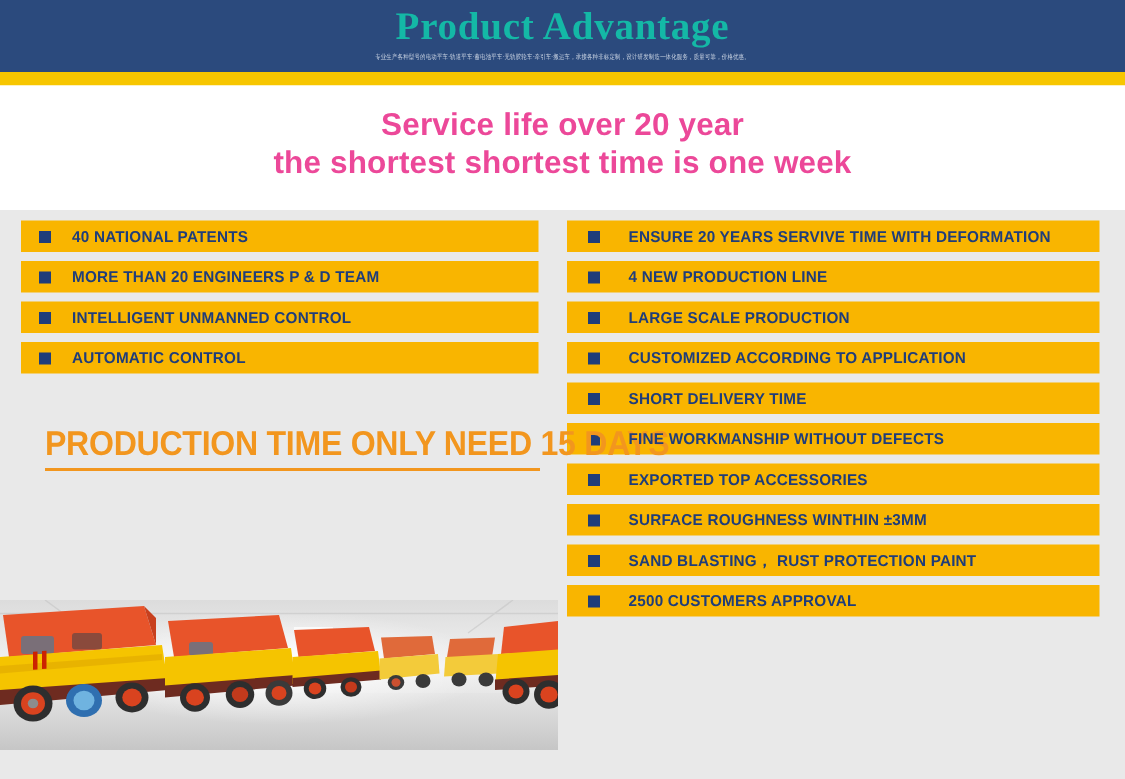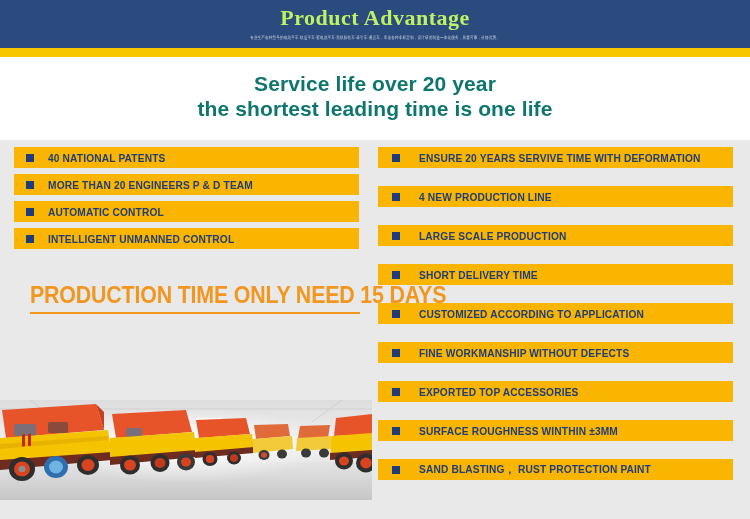--- a/index.html
+++ b/index.html
@@ -23,22 +23,22 @@
     display: flex;
     flex-direction: column;
     align-items: center;
     justify-content: flex-start;
     padding-top: 3px;
     box-sizing: border-box;
   }
   .header-title {
     font-family: "Liberation Serif", serif;
     font-weight: bold;
-    font-size: 22px;
-    color: #bef264;
+    font-size: 26px;
+    color: #14b8a6;
     letter-spacing: 0.5px;
     line-height: 30px;
     text-align: center;
   }
   .header-sub {
     font-family: "DejaVu Sans", sans-serif;
     font-size: 3.6px;
     color: #c9d3e2;
     letter-spacing: 0.15px;
     line-height: 6px;
@@ -53,21 +53,21 @@
   }
 
   
   .headline {
     background: #ffffff;
     padding: 14px 0 16px 0;
     text-align: center;
   }
   .headline-l1,
   .headline-l2 {
-    color: #0f766e;
+    color: #ec4899;
     font-weight: bold;
     font-size: 21px;
     line-height: 25px;
     letter-spacing: 0.1px;
   }
 
   
   .panel {
     position: absolute;
     left: 0;
@@ -103,21 +103,21 @@
   }
   .col-left .bar {
     width: 345px;
     height: 21px;
     margin-bottom: 6px;
     padding-left: 12px;
   }
   .col-right .bar {
     width: 355px;
     height: 21px;
-    margin-bottom: 18px;
+    margin-bottom: 6px;
     padding-left: 14px;
   }
   .bullet {
     width: 8px;
     height: 8px;
     background: #1f3d7a;
     flex: 0 0 auto;
   }
   .col-left .bar-text {
     margin-left: 14px;
@@ -174,42 +174,42 @@
 <body>
 
 <div class="header">
   <div class="header-title">Product Advantage</div>
   <div class="header-sub">专业生产各种型号的电动平车·轨道平车·蓄电池平车·无轨胶轮车·牵引车·搬运车，承接各种非标定制，设计研发制造一体化服务，质量可靠，价格优惠。</div>
 </div>
 <div class="header-rule"></div>
 
 <div class="headline">
   <div class="headline-l1">Service life over 20 year</div>
-  <div class="headline-l2">the shortest leading time is one life</div>
+  <div class="headline-l2">the shortest shortest time is one week</div>
 </div>
 
 <div class="panel">
   <div class="columns">
 
     <div class="col-left">
       <div class="bar">
         <span class="bullet"></span>
         <span class="bar-text">40 NATIONAL PATENTS</span>
       </div>
       <div class="bar">
         <span class="bullet"></span>
         <span class="bar-text">MORE THAN 20 ENGINEERS P &amp; D TEAM</span>
       </div>
       <div class="bar">
         <span class="bullet"></span>
+        <span class="bar-text">INTELLIGENT UNMANNED CONTROL</span>
+      </div>
+      <div class="bar">
+        <span class="bullet"></span>
         <span class="bar-text">AUTOMATIC CONTROL</span>
-      </div>
-      <div class="bar">
-        <span class="bullet"></span>
-        <span class="bar-text">INTELLIGENT UNMANNED CONTROL</span>
       </div>
 
       <div class="promo">
         <div class="promo-text">PRODUCTION TIME ONLY NEED 15 DAYS</div>
         <div class="promo-rule"></div>
       </div>
     </div>
 
     <div class="col-right">
       <div class="bar">
@@ -219,41 +219,45 @@
       <div class="bar">
         <span class="bullet"></span>
         <span class="bar-text">4 NEW PRODUCTION LINE</span>
       </div>
       <div class="bar">
         <span class="bullet"></span>
         <span class="bar-text">LARGE SCALE PRODUCTION</span>
       </div>
       <div class="bar">
         <span class="bullet"></span>
+        <span class="bar-text">CUSTOMIZED ACCORDING TO APPLICATION</span>
+      </div>
+      <div class="bar">
+        <span class="bullet"></span>
         <span class="bar-text">SHORT DELIVERY TIME</span>
       </div>
       <div class="bar">
         <span class="bullet"></span>
-        <span class="bar-text">CUSTOMIZED ACCORDING TO APPLICATION</span>
-      </div>
-      <div class="bar">
-        <span class="bullet"></span>
         <span class="bar-text">FINE WORKMANSHIP WITHOUT DEFECTS</span>
       </div>
       <div class="bar">
         <span class="bullet"></span>
         <span class="bar-text">EXPORTED TOP ACCESSORIES</span>
       </div>
       <div class="bar">
         <span class="bullet"></span>
         <span class="bar-text">SURFACE ROUGHNESS WINTHIN ±3MM</span>
       </div>
       <div class="bar">
         <span class="bullet"></span>
         <span class="bar-text">SAND BLASTING， RUST PROTECTION PAINT</span>
+      </div>
+      <div class="bar">
+        <span class="bullet"></span>
+        <span class="bar-text">2500 CUSTOMERS APPROVAL</span>
       </div>
     </div>
 
   </div>
 </div>
 
 <div class="photo">
   <svg width="372" height="100" viewBox="0 0 372 100" xmlns="http://www.w3.org/2000/svg" aria-hidden="true">
     <defs>
       <linearGradient id="bg" x1="0" y1="0" x2="0" y2="1">

